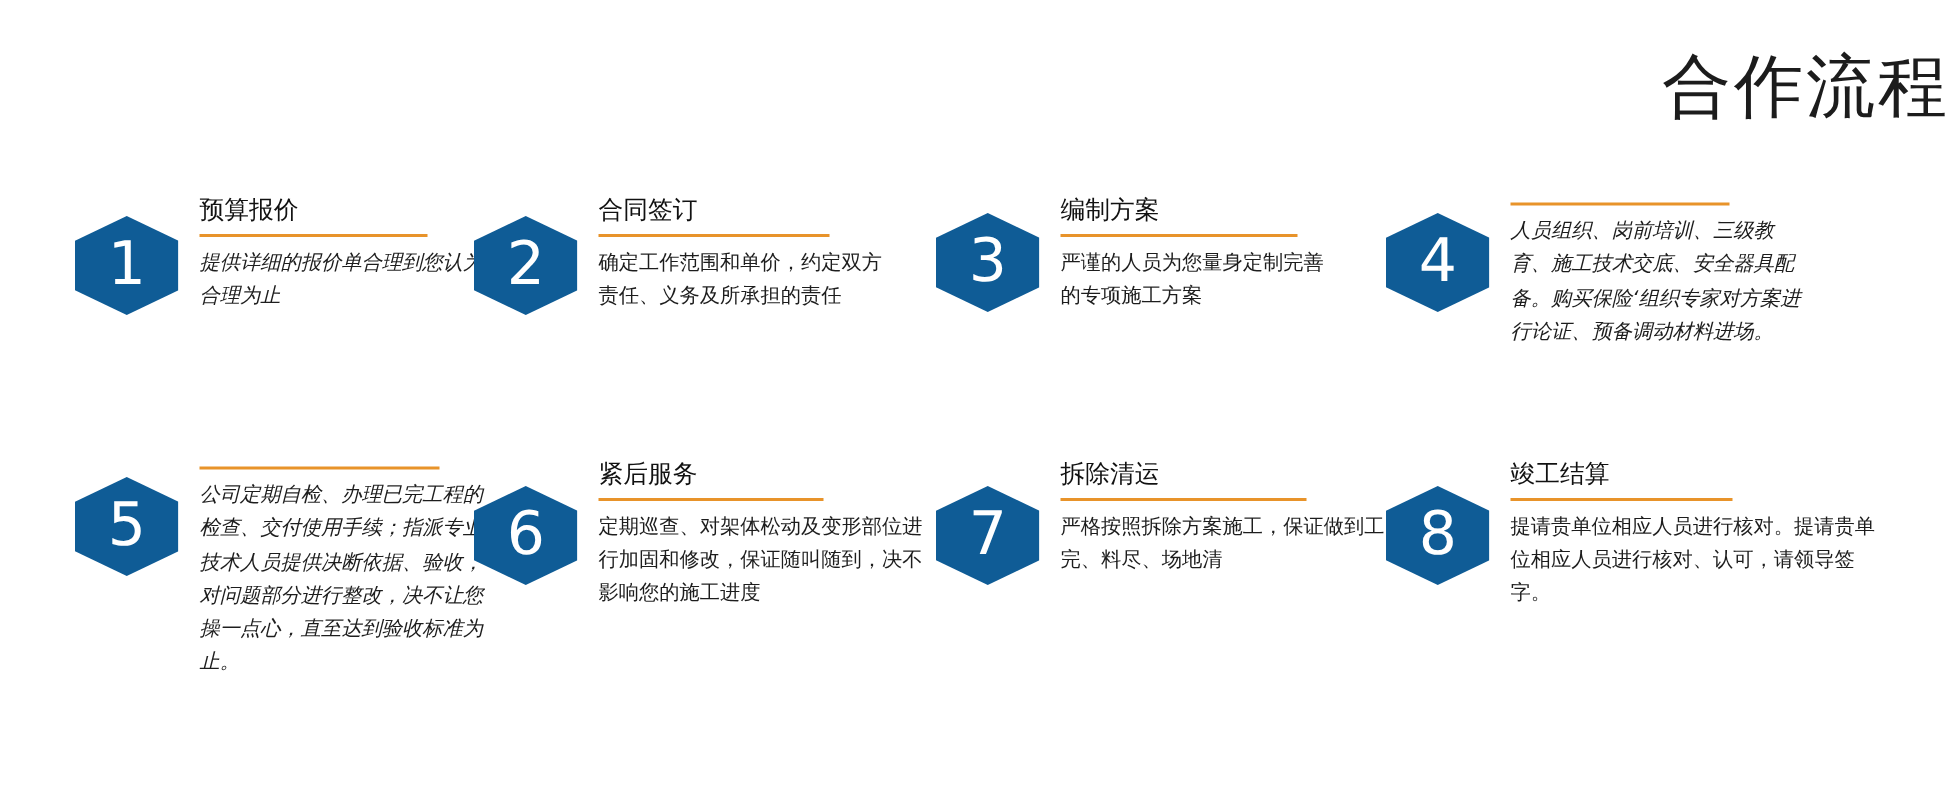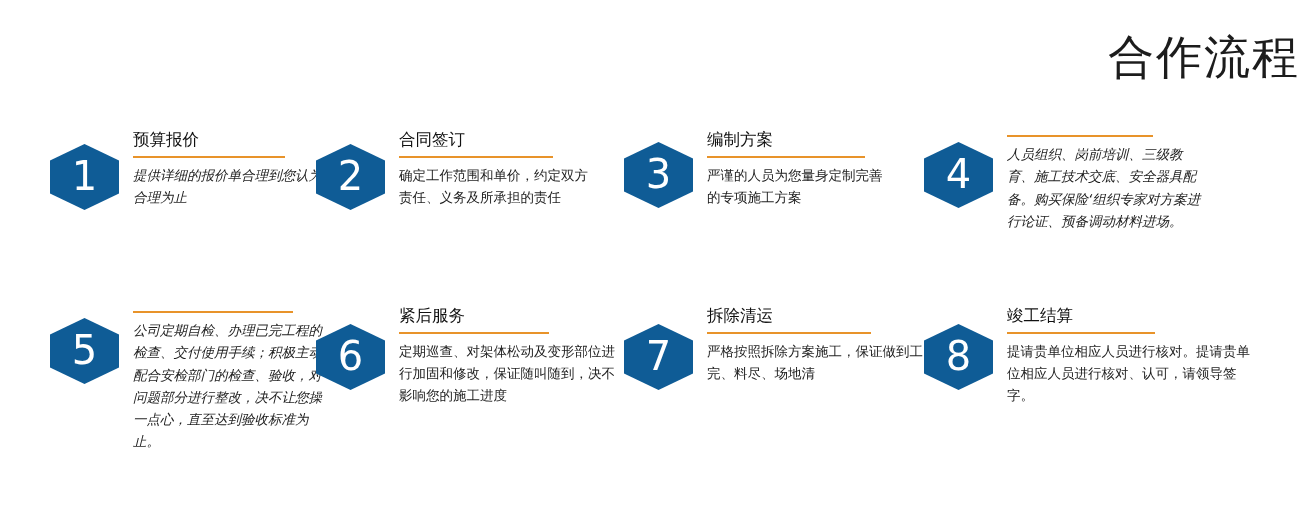--- a/index.html
+++ b/index.html
@@ -187,21 +187,21 @@
   </div>
 
   <div class="step-row row-2">
 
     <div class="step-item col-1">
       <div class="hexagon hex-top-4">
         <span class="step-number">5</span>
       </div>
       <div class="step-text">
         <div class="title-rule rule-w-160"></div>
-        <div class="step-desc desc-w-195">公司定期自检、办理已完工程的检查、交付使用手续；积极主动配合安检部门的检查、验收，对问题部分进行整改，决不让您操一点心，直至达到验收标准为止。</div>
+        <div class="step-desc desc-w-195">公司定期自检、办理已完工程的检查、交付使用手续；指派专业技术人员提供决断依据、验收，对问题部分进行整改，决不让您操一点心，直至达到验收标准为止。</div>
       </div>
     </div>
 
     <div class="step-item col-2">
       <div class="hexagon hex-top-5">
         <span class="step-number">6</span>
       </div>
       <div class="step-text">
         <div class="step-title">紧后服务</div>
         <div class="title-rule rule-w-150"></div>

